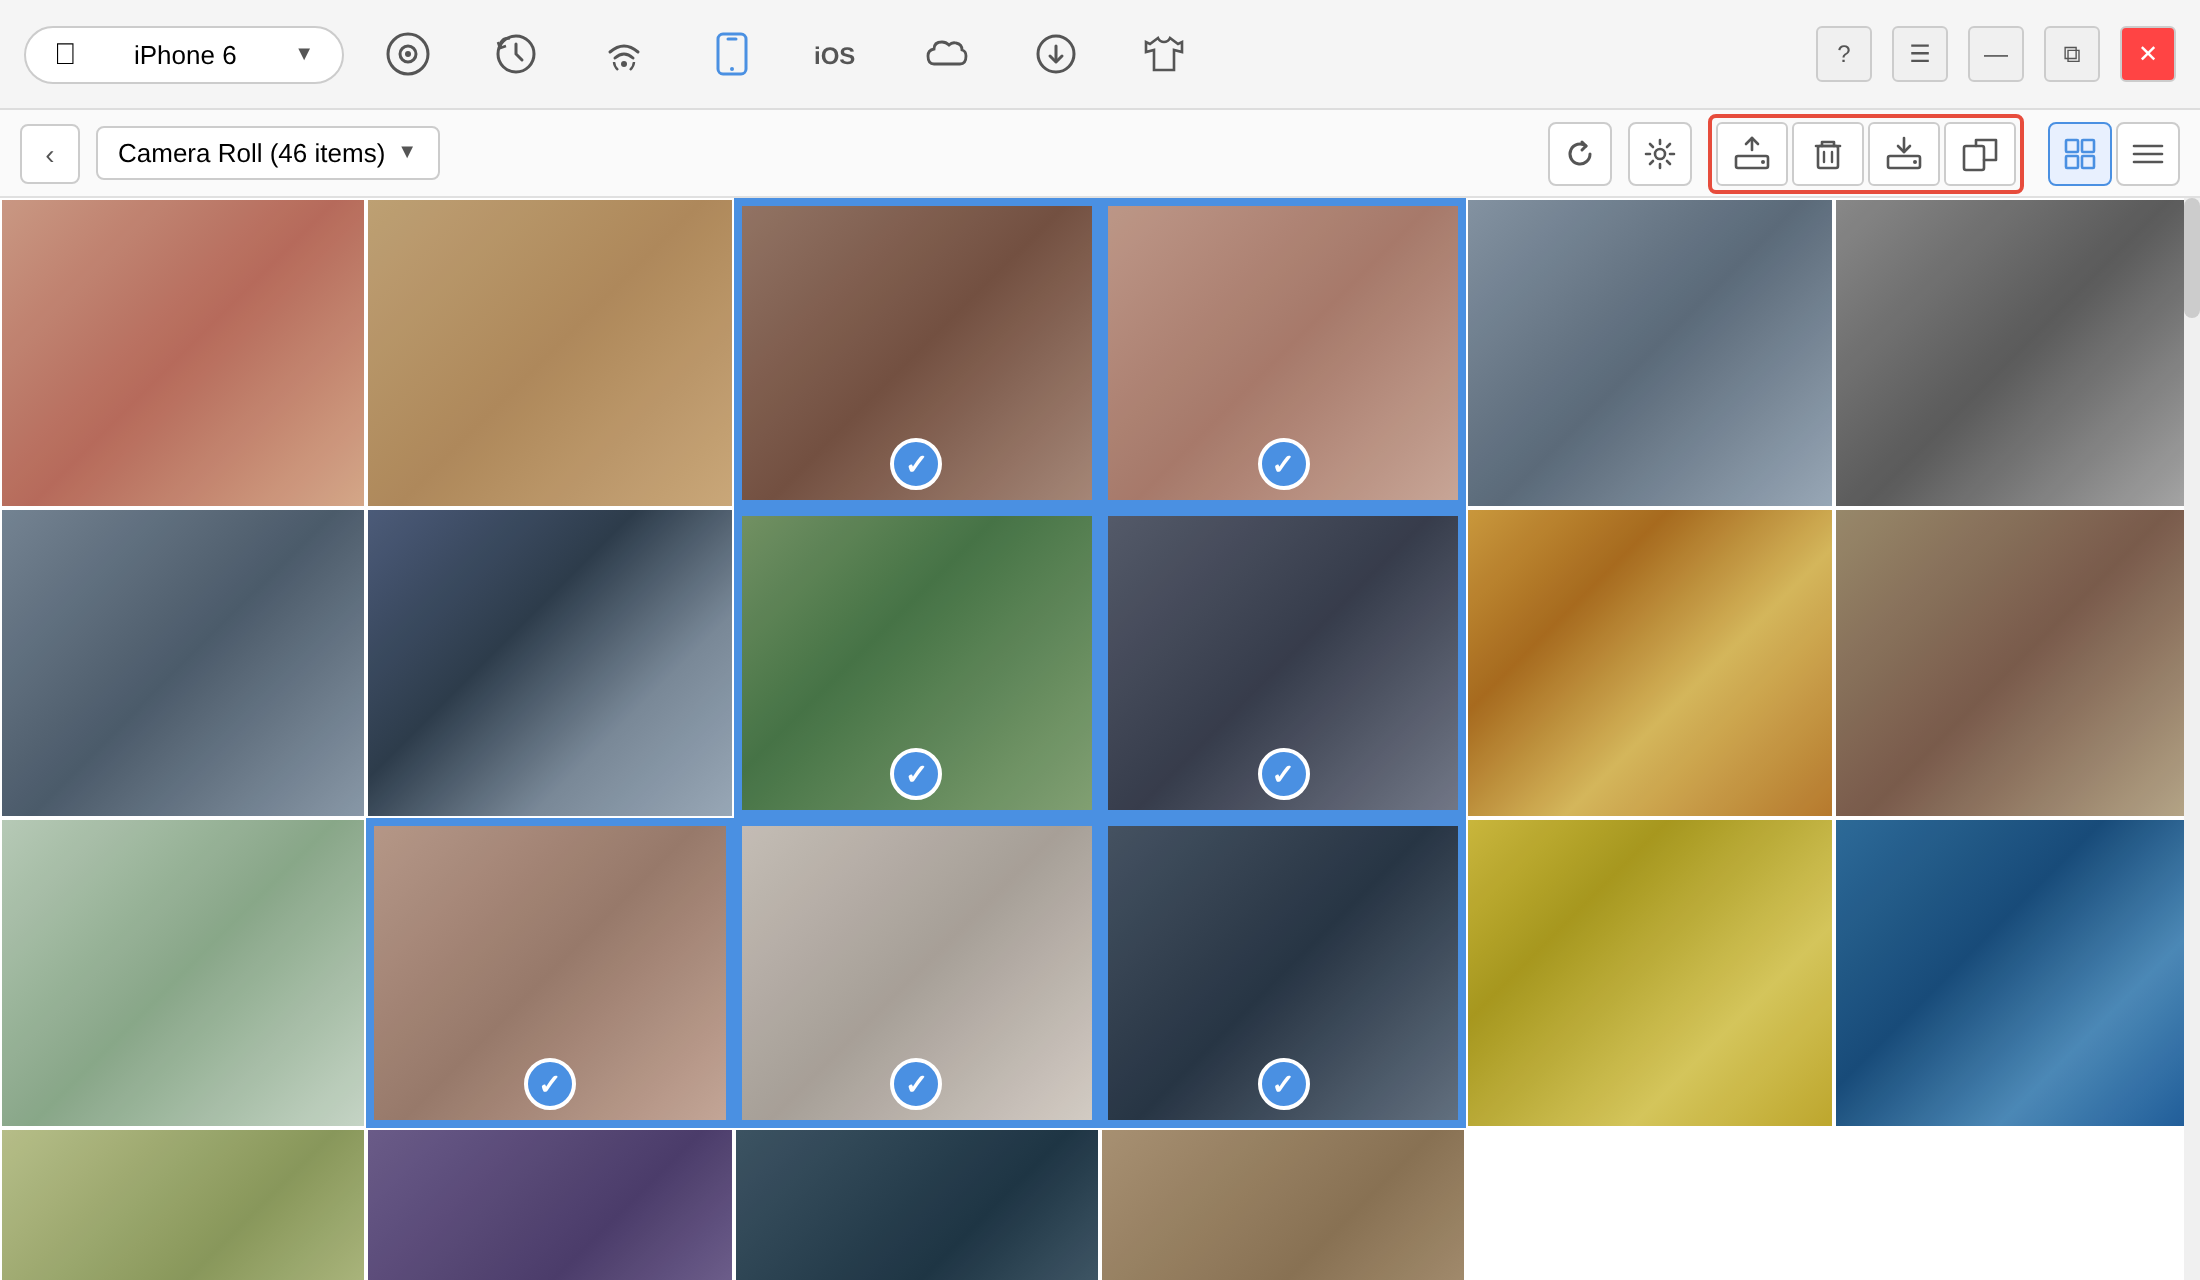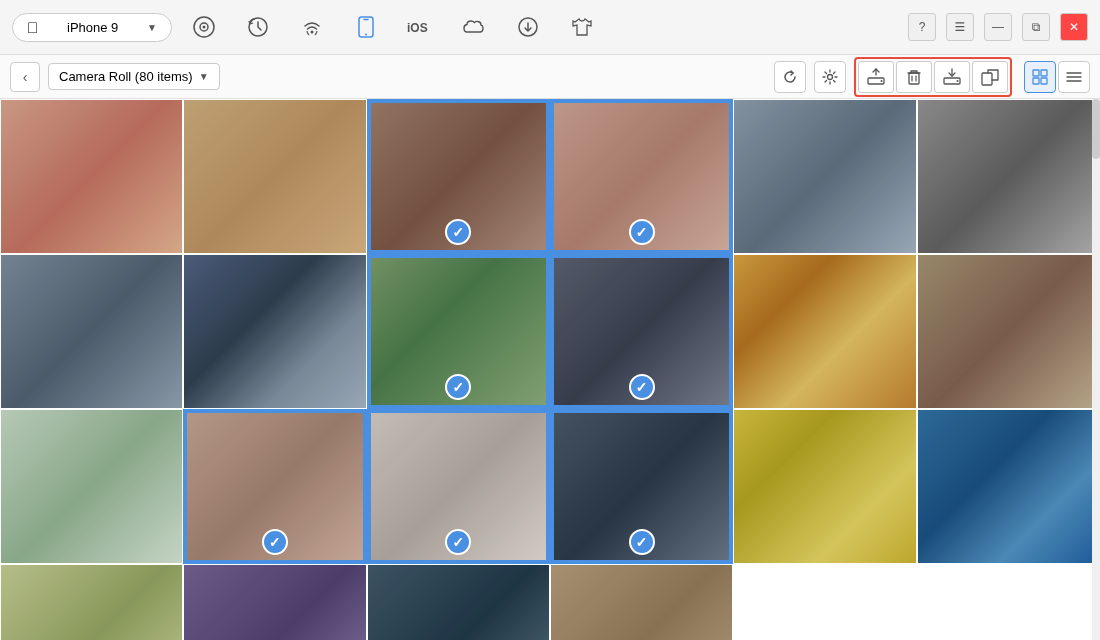--- a/index.html
+++ b/index.html
@@ -98,21 +98,21 @@
     #photo-grid::-webkit-scrollbar { width: 8px; }
     #photo-grid::-webkit-scrollbar-track { background: #f0f0f0; }
     #photo-grid::-webkit-scrollbar-thumb { background: #ccc; border-radius: 4px; }
   </style>
 </head>
 <body>
 
 <div id="top-toolbar">
   <button id="device-btn">
     <span class="apple-icon"></span>
-    <span>iPhone 9</span>
+    <span>iPhone 6</span>
     <span class="chevron">▼</span>
   </button>
 
   <button class="toolbar-icon-btn" title="Music">
     <svg width="22" height="22" viewBox="0 0 22 22" fill="none">
       <circle cx="11" cy="11" r="10" stroke="#555" stroke-width="1.5"></circle>
       <circle cx="11" cy="11" r="4" stroke="#555" stroke-width="1.5"></circle>
       <circle cx="11" cy="11" r="1.5" fill="#555"></circle>
     </svg>
   </button>
@@ -192,21 +192,21 @@
     <span style="color:#fff;">✕</span>
   </button>
 </div>
 
 <div id="nav-bar">
   <button id="back-btn">
     <span>‹</span>
   </button>
 
   <div id="folder-dropdown">
-    <span>Camera Roll (80 items)</span>
+    <span>Camera Roll (46 items)</span>
     <span class="folder-chevron">▼</span>
   </div>
 
   <div class="nav-spacer"></div>
 
   <button class="nav-action-btn">
     <svg width="16" height="16" viewBox="0 0 16 16" fill="none">
       <path d="M13 8 A5 5 0 1 1 11 4" stroke="#555" stroke-width="1.5" fill="none" stroke-linecap="round"></path>
       <polyline points="9,2 11,4 9,6" stroke="#555" stroke-width="1.5" fill="none" stroke-linecap="round" stroke-linejoin="round"></polyline>
     </svg>

